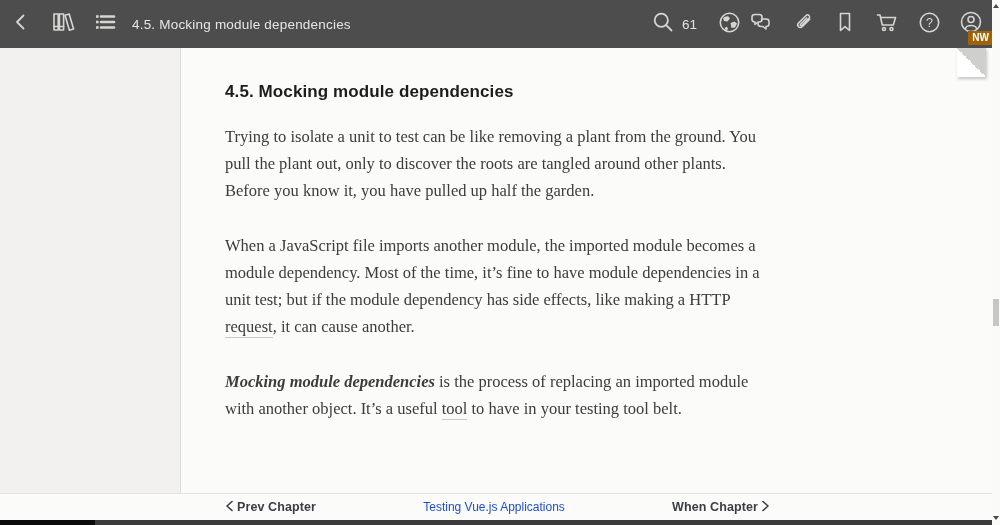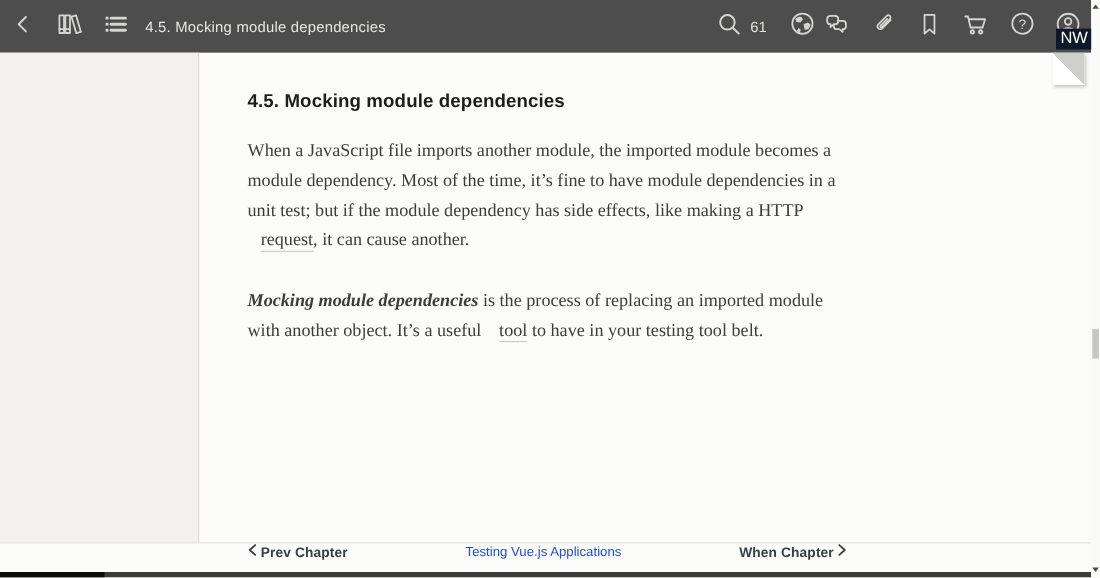--- a/index.html
+++ b/index.html
@@ -15,22 +15,22 @@
   .icon-btn {
     width:42px; height:48px; display:flex; align-items:center; justify-content:center;
     cursor:pointer; flex:0 0 auto;
   }
   .icon-btn svg { stroke:#d5d5d3; fill:none; stroke-width:1.6; stroke-linecap:round; stroke-linejoin:round; }
   .topbar-title { color:#e6e6e4; font-size:13.5px; margin-left:6px; letter-spacing:.2px; }
   .annot-btn { display:flex; align-items:center; padding:0 4px; }
   .annot-count { color:#e2e2e0; font-size:13.5px; margin-right:20px; }
   .account-wrap { position:relative; }
   .nw-badge {
-    position:absolute; right:-1px; bottom:3px; background:#0f172a; color:#fff;
-    font-size:15px; font-weight:normal; padding:1px 4px 2px; line-height:1.1;
+    position:absolute; right:-1px; bottom:3px; background:#a16207; color:#fff;
+    font-size:10px; font-weight:bold; padding:1px 4px 2px; line-height:1.1;
   }
 
   
   .page-area { position:absolute; top:48px; left:0; width:992px; height:445px; background:#fbfbf9; }
   .left-margin {
     position:absolute; left:0; top:0; width:181px; height:445px;
     background:#f2f1ef; border-right:1px solid #dcdcda;
   }
   .fold-corner {
     position:absolute; top:0; right:6px; width:29px; height:29px;
@@ -39,31 +39,31 @@
   }
   .content-col { position:absolute; left:225px; top:34px; width:545px; }
   .content-heading {
     font-family:"Liberation Sans", sans-serif; font-size:17px; font-weight:bold;
     color:#1d1d1b; margin-bottom:21px; letter-spacing:.1px;
   }
   .para {
     font-family:"Liberation Serif", serif; font-size:16.5px; line-height:27px;
     color:#3c3c3a; margin-bottom:28px;
   }
-  .para .term { border-bottom:1px solid #c8c8c6; padding-bottom:1px; cursor:pointer;margin-left:12px; }
+  .para .term { border-bottom:1px solid #c8c8c6; padding-bottom:1px; cursor:pointer; }
   .para .bi { font-weight:bold; font-style:italic; }
 
   
   .footer {
     position:absolute; left:0; top:493px; width:992px; height:27px;
     background:#fbfbf9; border-top:1px solid #e3e3e1;
   }
   .footer-inner {
     position:absolute; left:225px; width:545px; height:100%;
-    display:flex; align-items:flex-start; justify-content:space-between;gap:48px;
+    display:flex; align-items:center; justify-content:space-between;gap:48px;
   }
   .chapter-link {
     display:flex; align-items:center; gap:3px; color:#383e44; font-size:12.5px;
     font-weight:bold; cursor:pointer; letter-spacing:.1px;
   }
   .chapter-link svg { stroke:#383e44; fill:none; stroke-width:1.6; stroke-linecap:round; stroke-linejoin:round; }
   .footer-book-title { color:#1d4ed8; font-size:12px; }
 
   
   .bottom-strip { position:absolute; left:0; top:520px; width:992px; height:5px; background:#3b3b3b; }
@@ -187,20 +187,21 @@
     </div>
   </div>
 </div>
 
 <div class="page-area">
   <div class="left-margin"></div>
   <div class="fold-corner"></div>
   <div class="content-col">
     <div class="content-heading">4.5. Mocking module dependencies</div>
     <div>
+        <p class="para"><span>Trying to isolate a unit to test can be like removing a plant from the ground. You pull the plant out, only to discover the roots are tangled around other plants. Before you know it, you have pulled up half the garden.</span></p>
         <p class="para"><span>When a JavaScript file imports another module, the imported module becomes a module dependency. Most of the time, it’s fine to have module dependencies in a unit test; but if the module dependency has side effects, like making a HTTP </span><span class="term">request</span><span>, it can cause another.</span></p>
         <p class="para"><span class="bi">Mocking module dependencies</span><span> is the process of replacing an imported module with another object. It’s a useful </span><span class="term">tool</span><span> to have in your testing tool belt.</span></p>
       </div>
   </div>
 </div>
 
 <div class="footer">
   <div class="footer-inner">
     <div class="chapter-link">
       <span>

